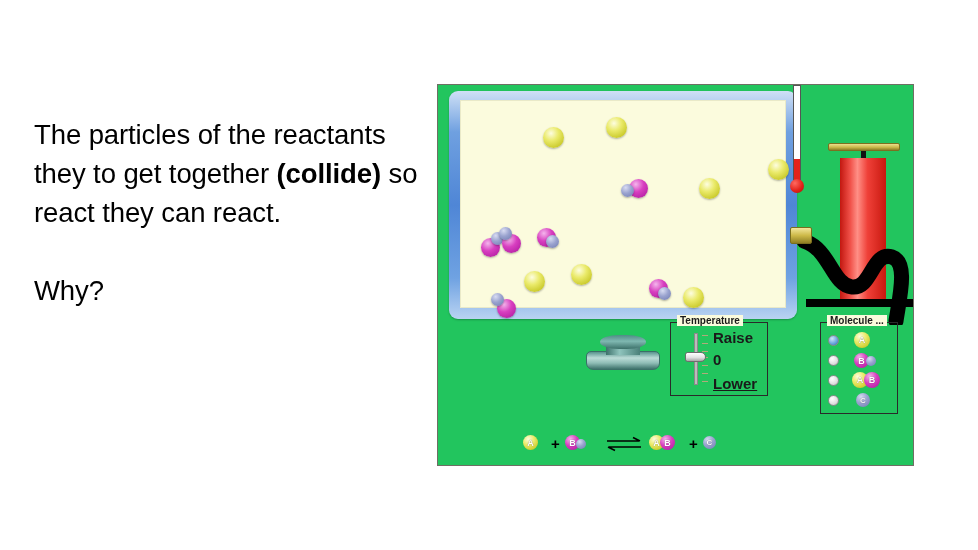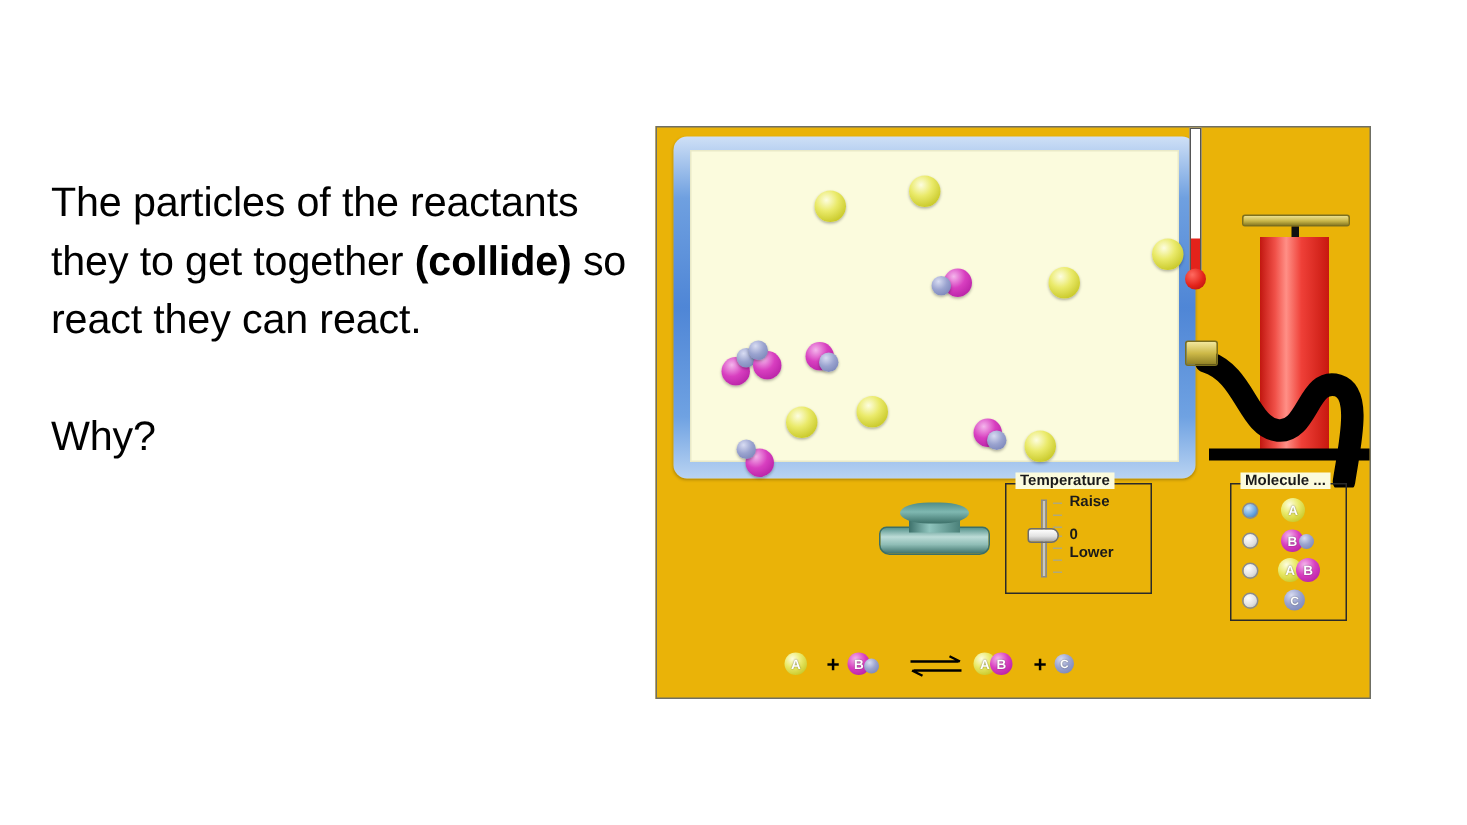--- a/index.html
+++ b/index.html
@@ -22,21 +22,21 @@
   }
   #slide-text p{margin:0 0 0 0;}
   #slide-text .gap{height:39px;}
   #slide-text b{font-weight:bold;text-align:center;}
 
   
   #sim-panel{
     position:absolute;
     left:437px;top:84px;
     width:477px;height:382px;
-    background:#eab308;
+    background:#22c55e;
     border:1px solid #6f6f64;
     box-sizing:border-box;
     overflow:hidden;
   }
 
   
   #chamber{
     position:absolute;left:11px;top:6px;width:348px;height:228px;
     border-radius:9px;
     background:linear-gradient(180deg,#cfe0f6 0%,#6fa0e0 18%,#4f86d6 50%,#6fa2e2 82%,#b9d3f2 100%);
@@ -137,26 +137,26 @@
     border:1px solid #8a8a8a;box-sizing:border-box;
   }
   #temp-thumb{
     position:absolute;left:14px;top:29px;width:21px;height:10px;
     border-radius:3px 6px 6px 3px;
     background:linear-gradient(180deg,#ffffff 0%,#e3e3e3 55%,#a6a6a6 100%);
     border:1px solid #6d6d6d;box-sizing:border-box;
   }
   .tick{position:absolute;left:31px;width:6px;height:1px;background:#b0a97a;}
   .temp-label{
-    position:absolute;left:42px;font-size:10px;font-weight:bold;color:#1a1a1a;
+    position:absolute;left:42px;font-size:15px;font-weight:bold;color:#1a1a1a;
     white-space:nowrap;
   }
   #lbl-raise{top:6px;}
   #lbl-zero{top:28px;}
-  #lbl-lower{top:40px;}
+  #lbl-lower{top:52px;text-decoration:underline;}
 
   
   #mol-box{left:382px;top:237px;width:76px;height:90px;}
   .mol-row{
     position:absolute;left:5px;width:66px;height:18px;
   }
   .radio{
     position:absolute;left:2px;top:4px;width:11px;height:11px;border-radius:50%;
     background:radial-gradient(circle at 35% 30%,#ffffff 0%,#dfdfdf 60%,#b4b4b4 100%);
     border:1px solid #8b8b8b;box-sizing:border-box;

